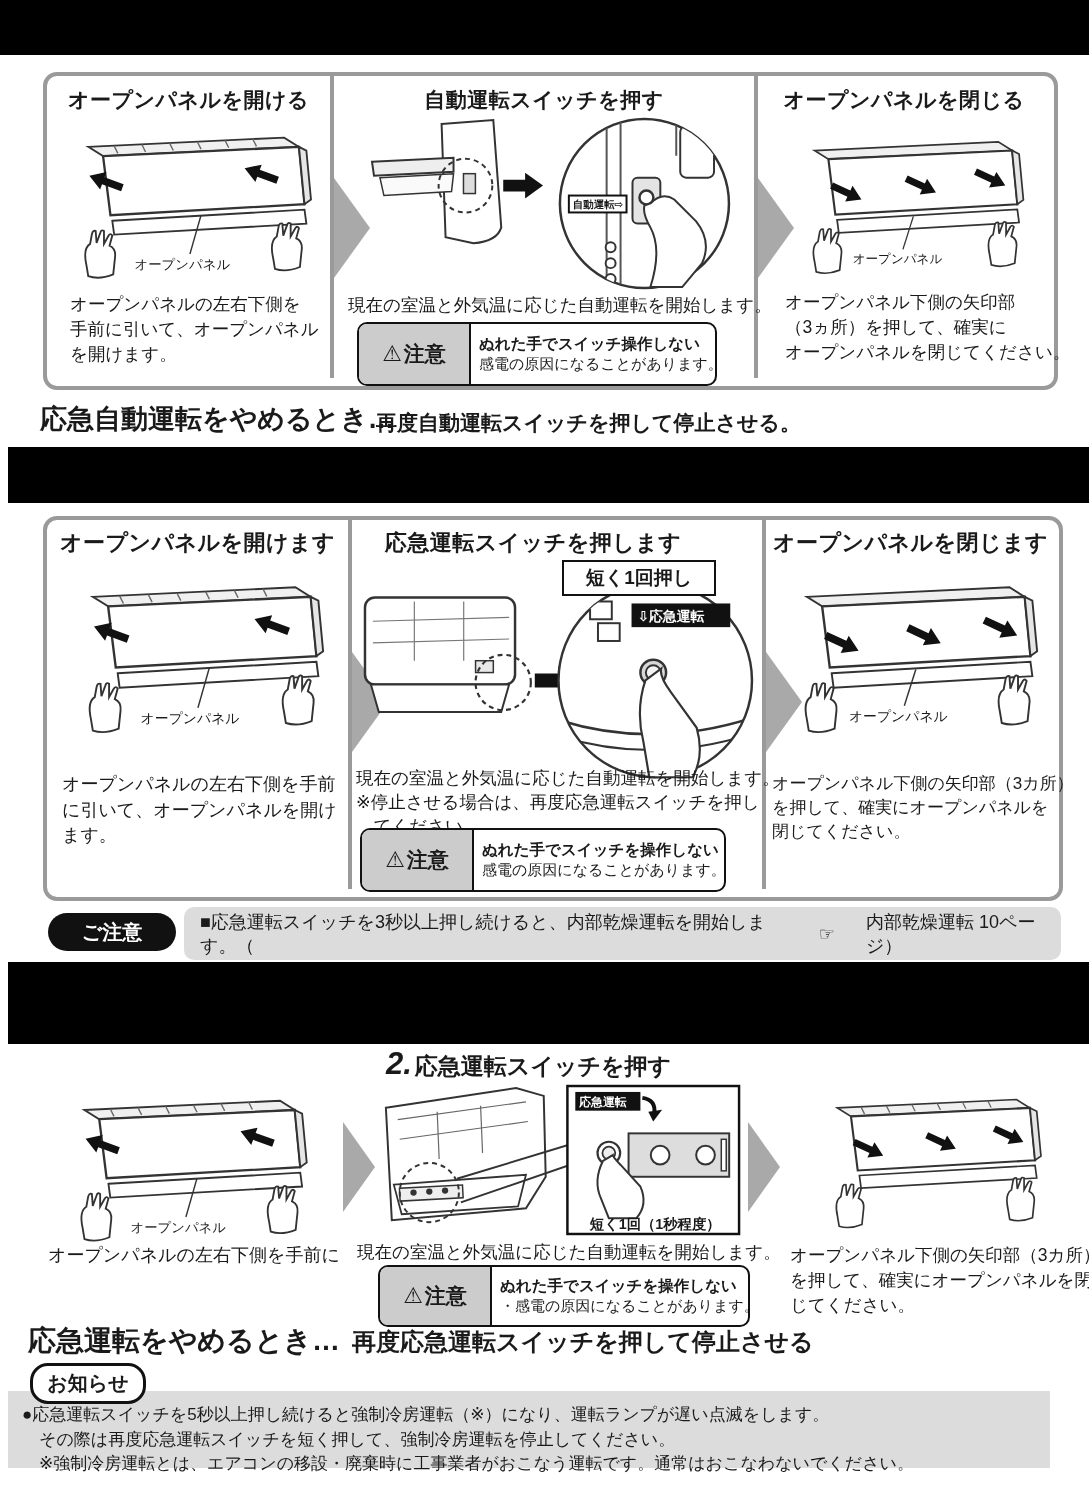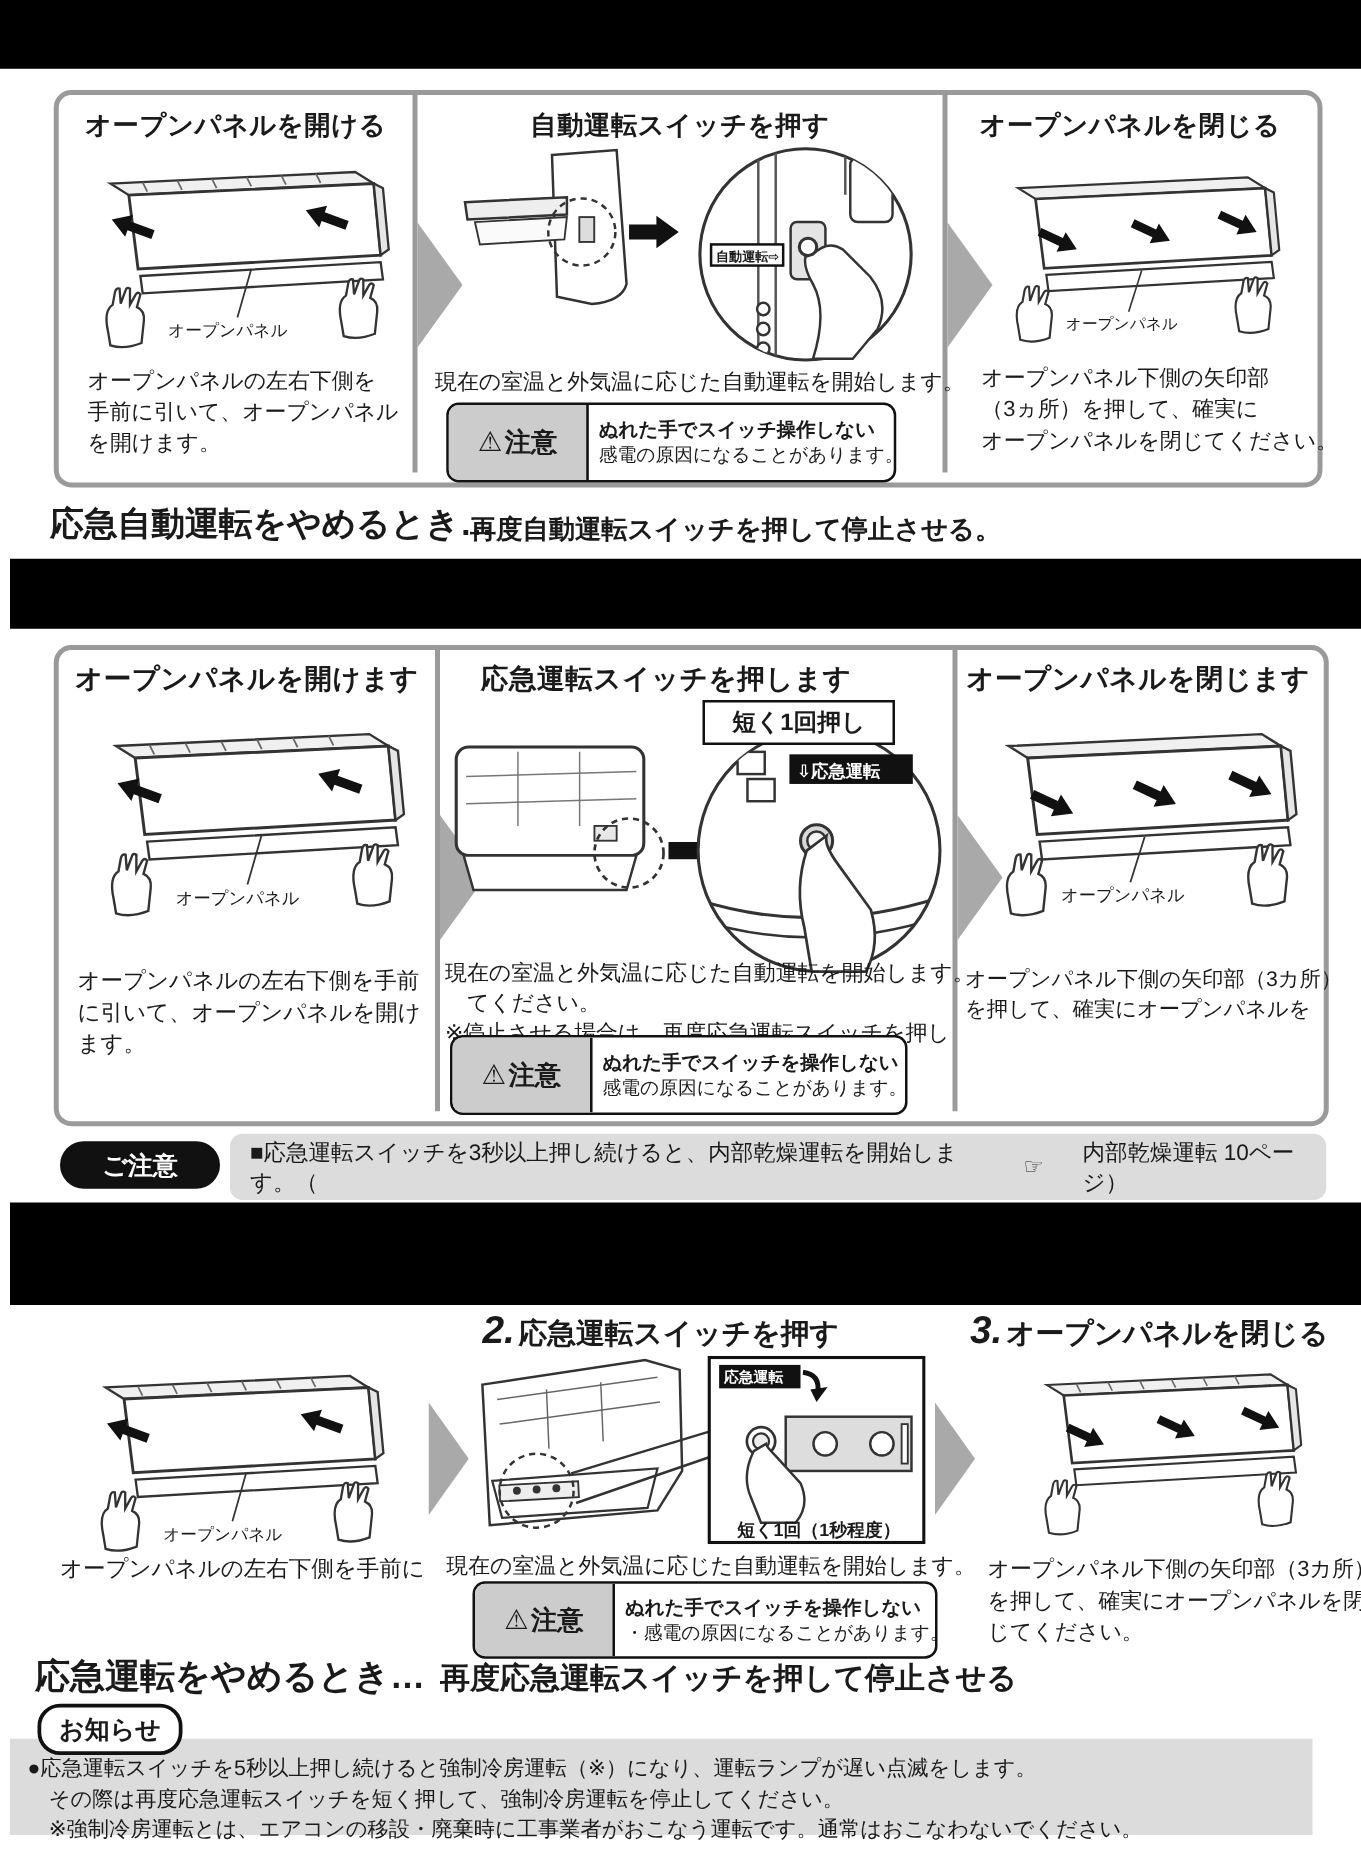--- a/index.html
+++ b/index.html
@@ -281,52 +281,50 @@
   </svg>
 
   <div class="cap" style="left:62px;top:772px;font-size:18px">
     <div>オープンパネルの左右下側を手前</div>
     <div>に引いて、オープンパネルを開け</div>
     <div>ます。</div>
   </div>
 
   <div class="body-line" style="left:356px;top:766px">
     <div>現在の室温と外気温に応じた自動運転を開始します。</div>
+    <div>※停止させる場合は、再度応急運転スイッチを押し</div>
     <div>　てください。</div>
-    <div>※停止させる場合は、再度応急運転スイッチを押し</div>
   </div>
 
   <div class="caution" style="left:360px;top:828px;width:362px;height:60px">
     <div class="c-left">
       <span class="warn">⚠</span>
       <span>注意</span>
     </div>
     <div class="c-right">
       <div class="c-r1">ぬれた手でスイッチを操作しない</div>
       <div class="c-r2">感電の原因になることがあります。</div>
     </div>
   </div>
 
   <div class="cap" style="left:772px;top:772px;font-size:17px">
     <div>オープンパネル下側の矢印部（3カ所）</div>
     <div>を押して、確実にオープンパネルを</div>
+    <div>閉じてください。</div>
   </div>
 
   <div class="badge-black" style="left:48px;top:913px;width:128px;height:38px">ご注意</div>
   <div class="graybox" style="left:184px;top:907px;width:877px;height:53px">
     <span>■応急運転スイッチを3秒以上押し続けると、内部乾燥運転を開始します。（</span>
       <span>☞</span>
       <span> 内部乾燥運転 10ページ）</span>
   </div>
 
   <div class="stephead" style="left:386px;top:1046px">
     <span class="num">2.</span><span class="ttl">応急運転スイッチを押す</span>
-  </div>
-  <div class="stephead" style="left:776px;top:1046px">
-    <span class="num">3.</span><span class="ttl">オープンパネルを閉じる</span>
   </div>
 
   <svg class="abs" style="left:35px;top:1086px" width="300" height="166" viewBox="0 0 290 180">
     <polygon points="36,26 248,16 264,26 52,36" fill="#f0f0f0" stroke="#333" stroke-width="2"></polygon>
     <g stroke="#666" stroke-width="1.5">
       <line x1="68" y1="33" x2="64" y2="25"></line>
         <line x1="98" y1="31.5" x2="94" y2="23.5"></line>
       <line x1="128" y1="30" x2="124" y2="22"></line>
         <line x1="158" y1="28.5" x2="154" y2="20.5"></line>
       <line x1="188" y1="27" x2="184" y2="19"></line>

